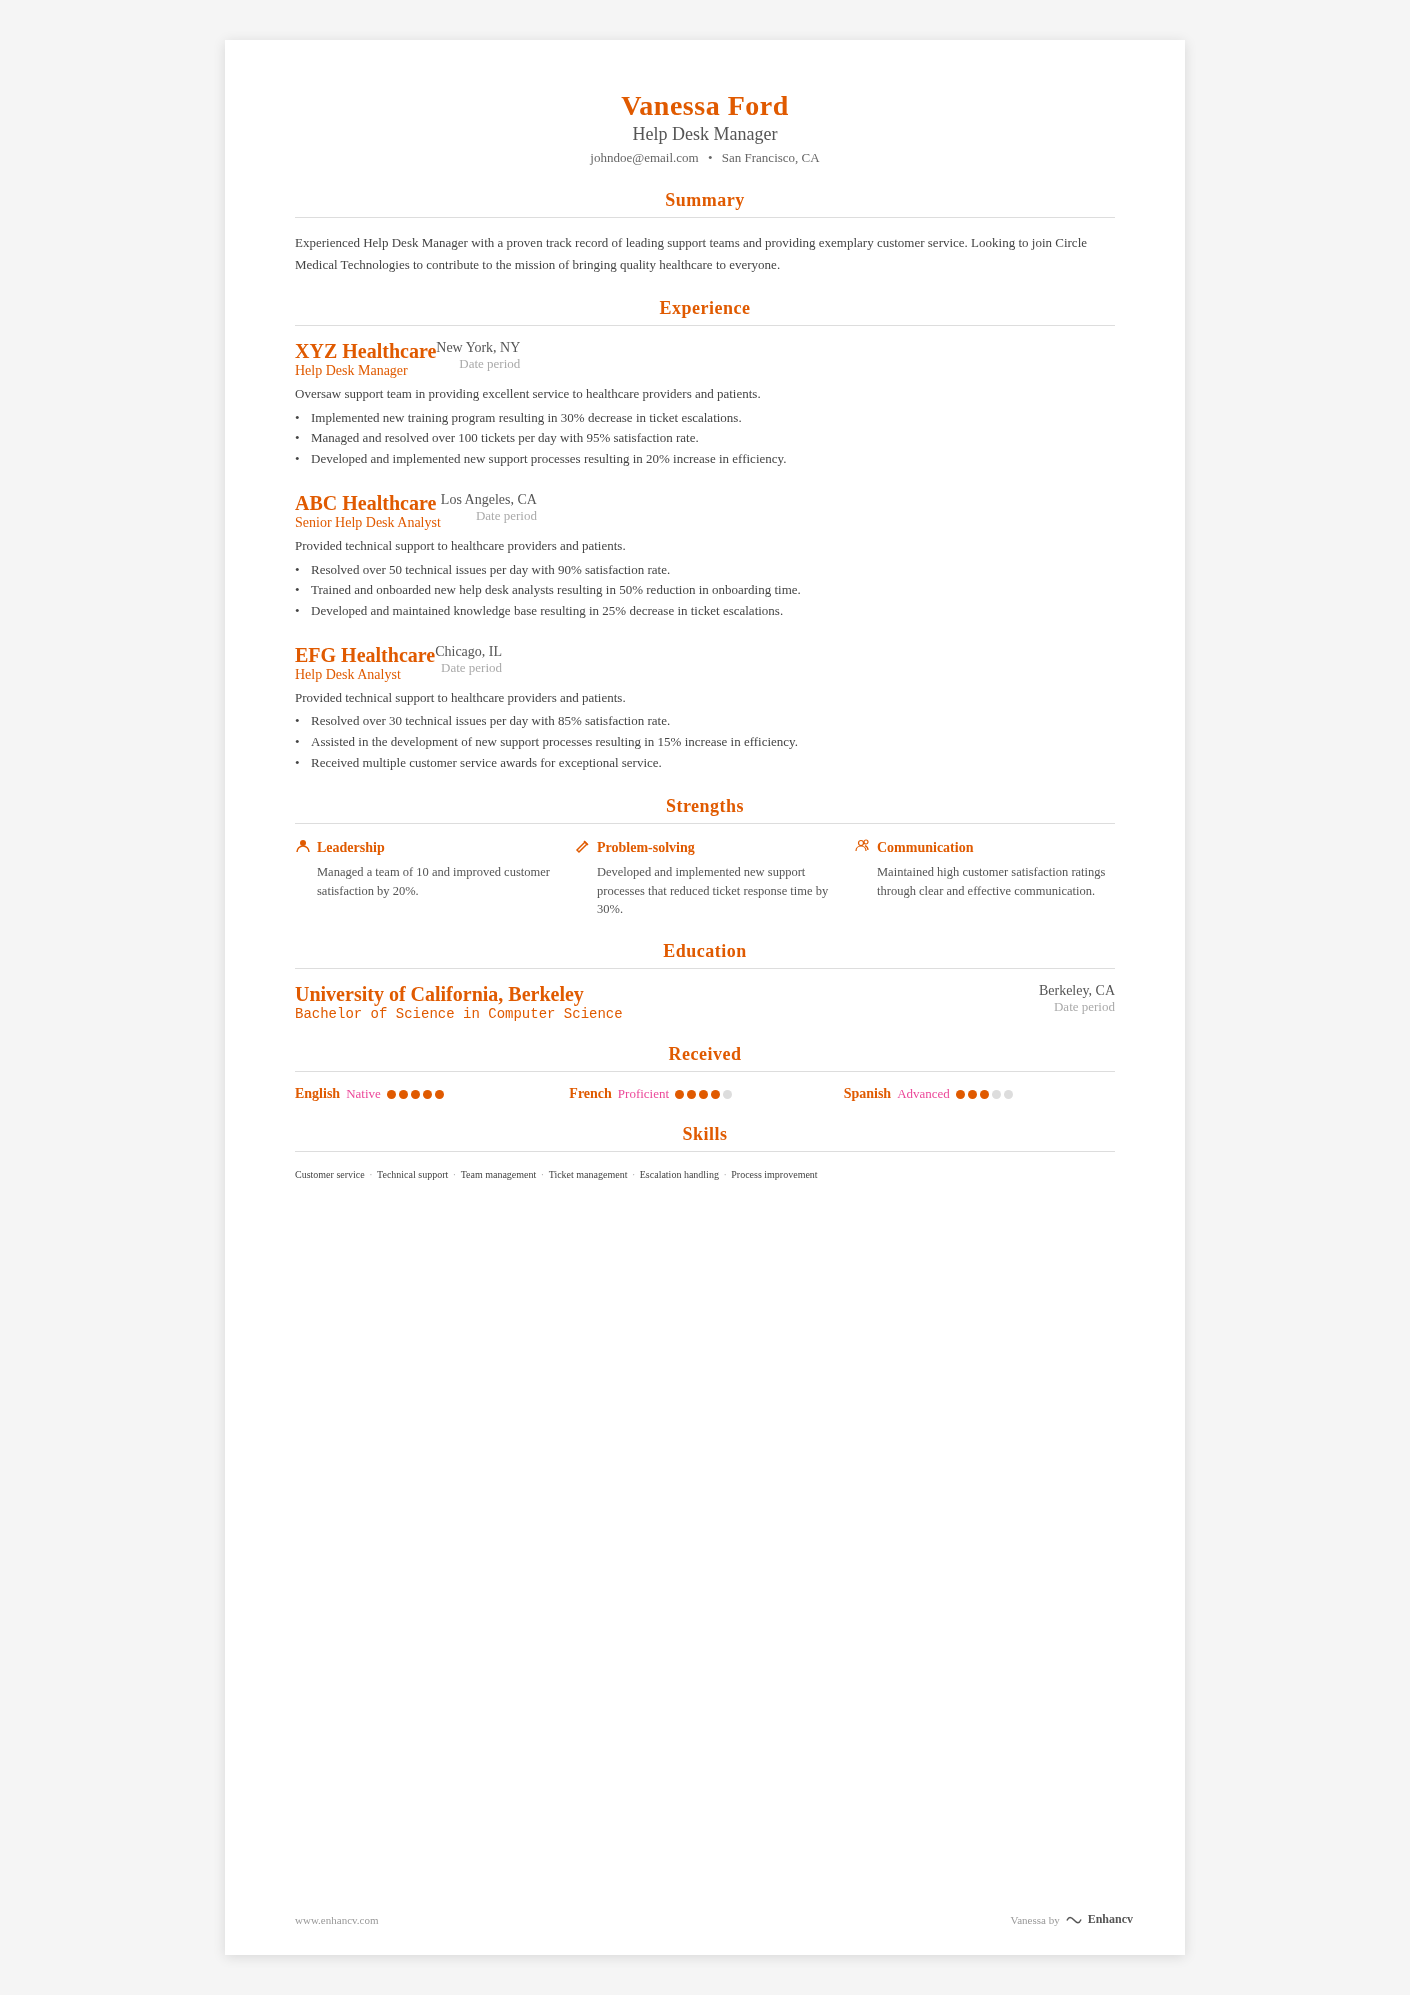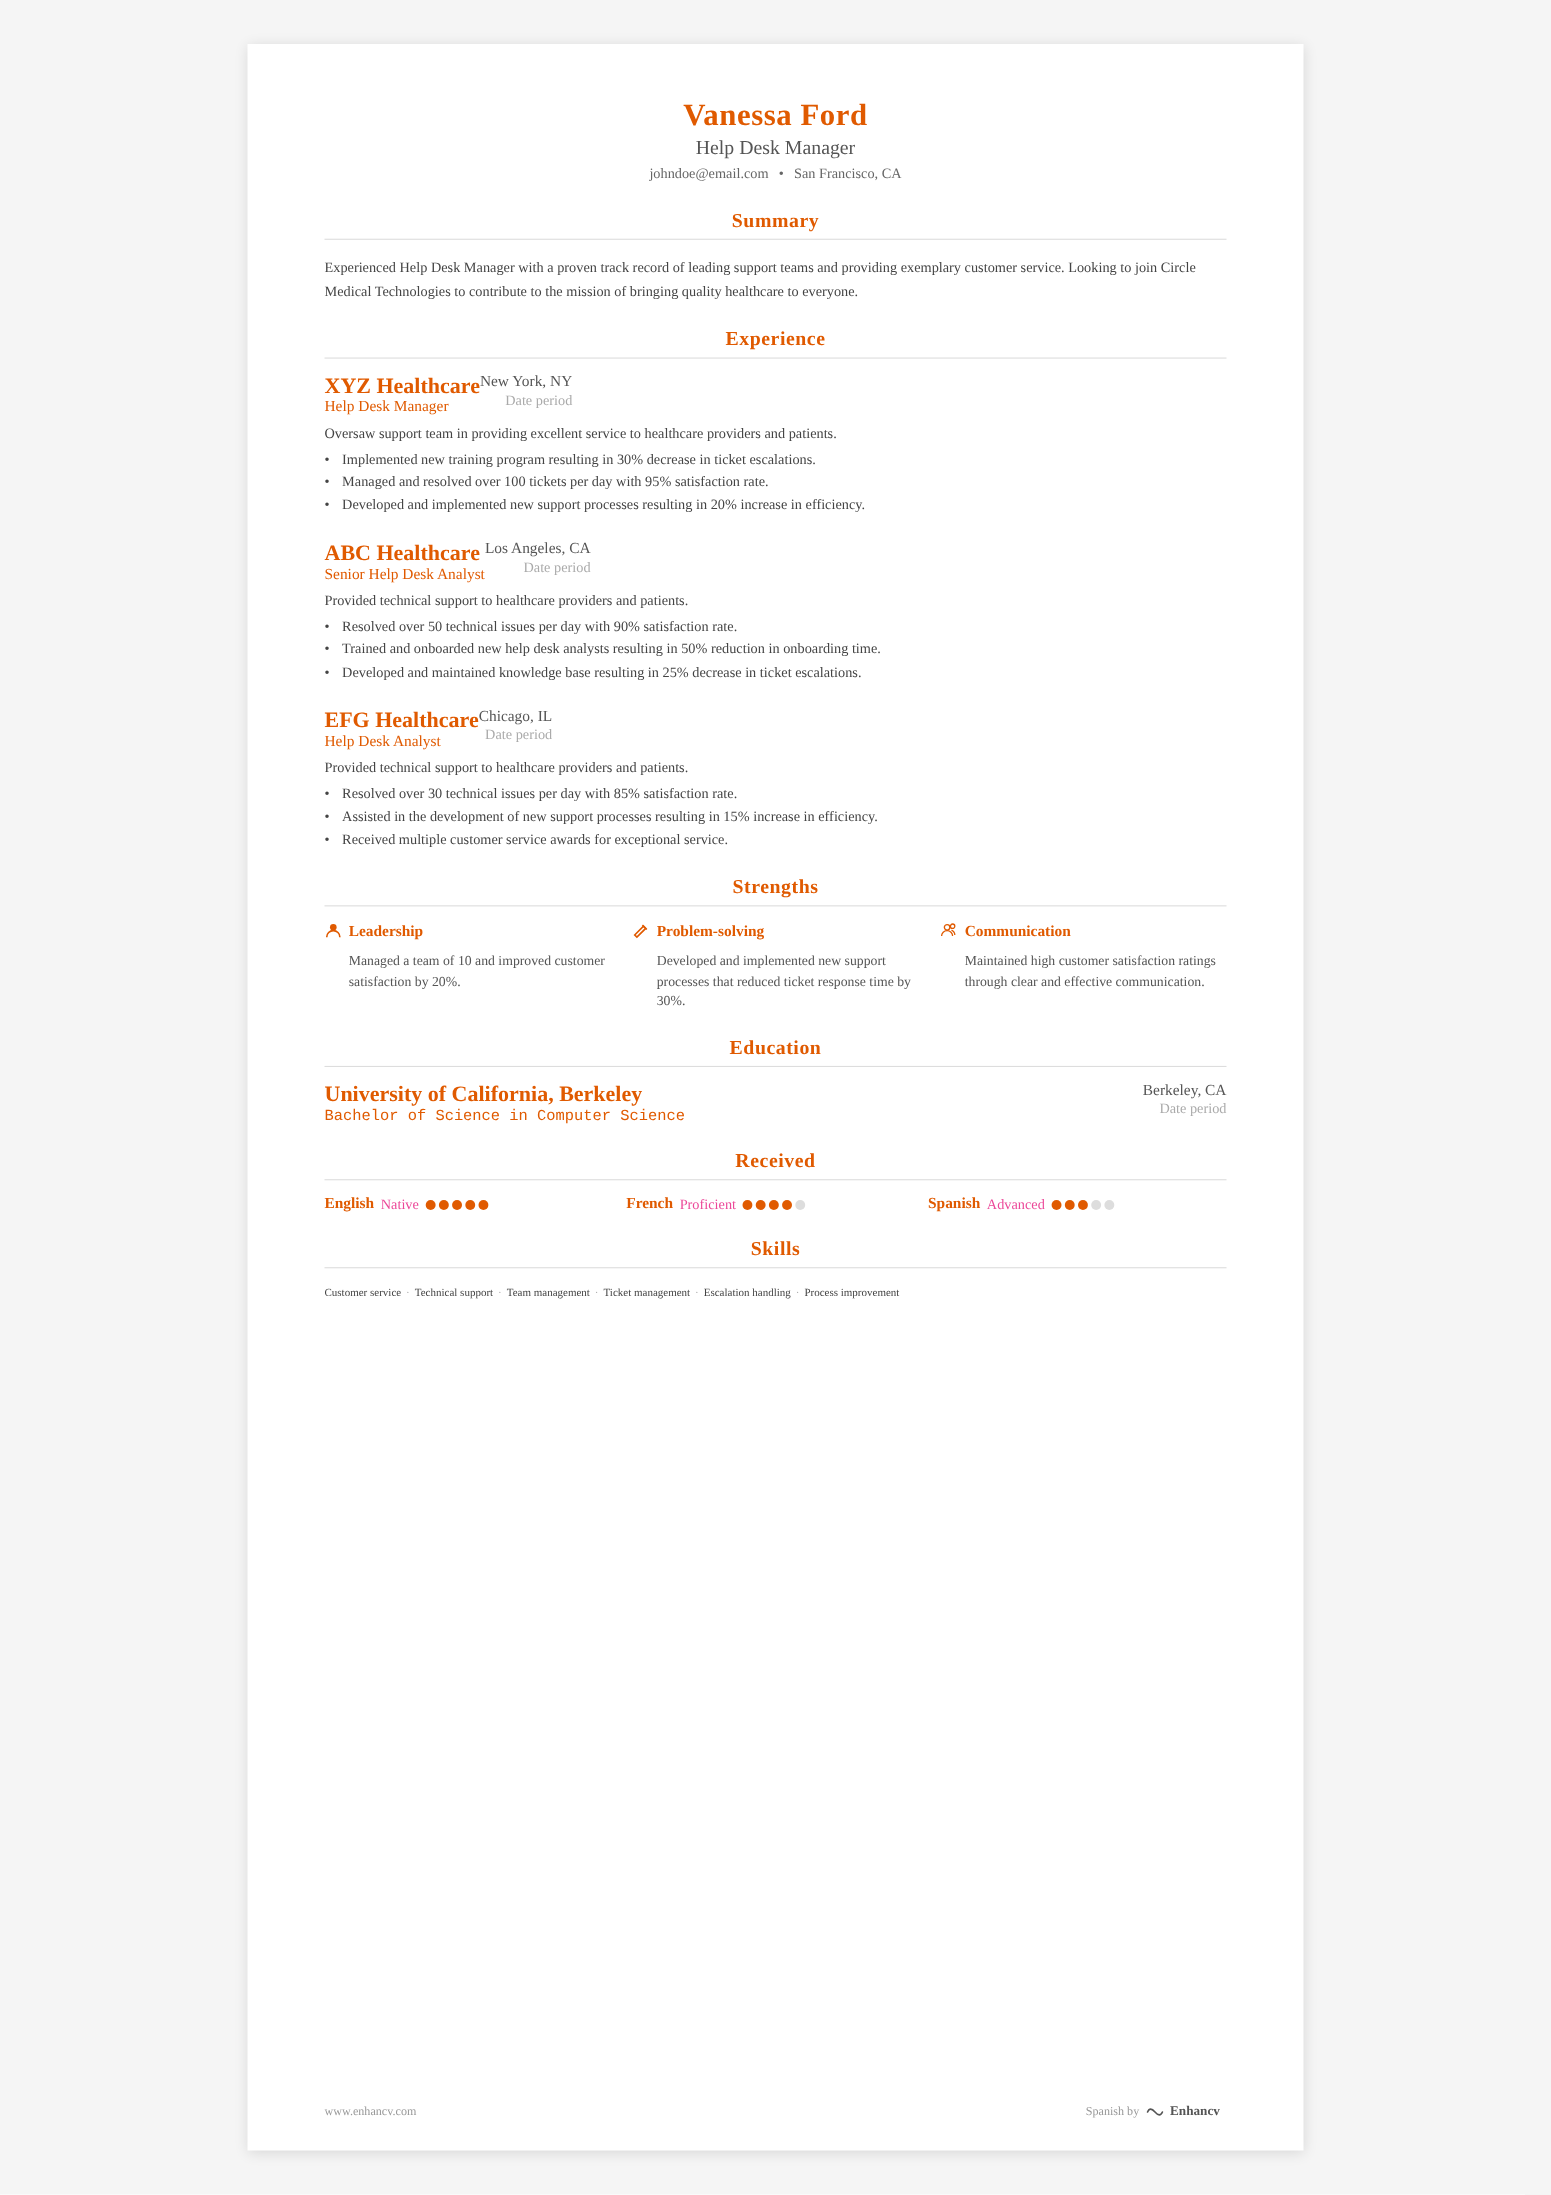--- a/index.html
+++ b/index.html
@@ -211,21 +211,21 @@
       color: #444;
       line-height: 1.7;
     }
     .skills-sep { color: #aaa; margin: 0 2px; }
 
     
     .footer {
       position: absolute;
       bottom: 28px;
       left: 70px;
-      right: 76px;
+      right: 52px;
       display: flex;
       justify-content: space-between;
       align-items: center;
     }
     .footer-url {
       font-size: 11px;
       color: #999;
     }
     .footer-powered {
       font-size: 11px;
@@ -422,21 +422,21 @@
 
   <div class="section">
     <div class="section-title">Skills</div>
     <hr class="section-divider">
     <div class="skills-text" id="skills-text"><span>Customer service</span><span class="skills-sep"> · </span><span>Technical support</span><span class="skills-sep"> · </span><span>Team management</span><span class="skills-sep"> · </span><span>Ticket management</span><span class="skills-sep"> · </span><span>Escalation handling</span><span class="skills-sep"> · </span><span>Process improvement</span></div>
   </div>
 
   <div class="footer">
     <span class="footer-url">www.enhancv.com</span>
     <div class="footer-powered">
-      <span>Spanish by</span>
+      <span>Vanessa by</span>
       <svg width="18" height="14" viewBox="0 0 24 18" fill="none" xmlns="http://www.w3.org/2000/svg">
         <path d="M3 9 Q6 2 12 9 Q18 16 21 9" stroke="#555" stroke-width="2" fill="none" stroke-linecap="round"></path>
       </svg>
       <span class="enhancv-logo">Enhancv</span>
     </div>
   </div>
 
 </div>
 
 </body></html>

